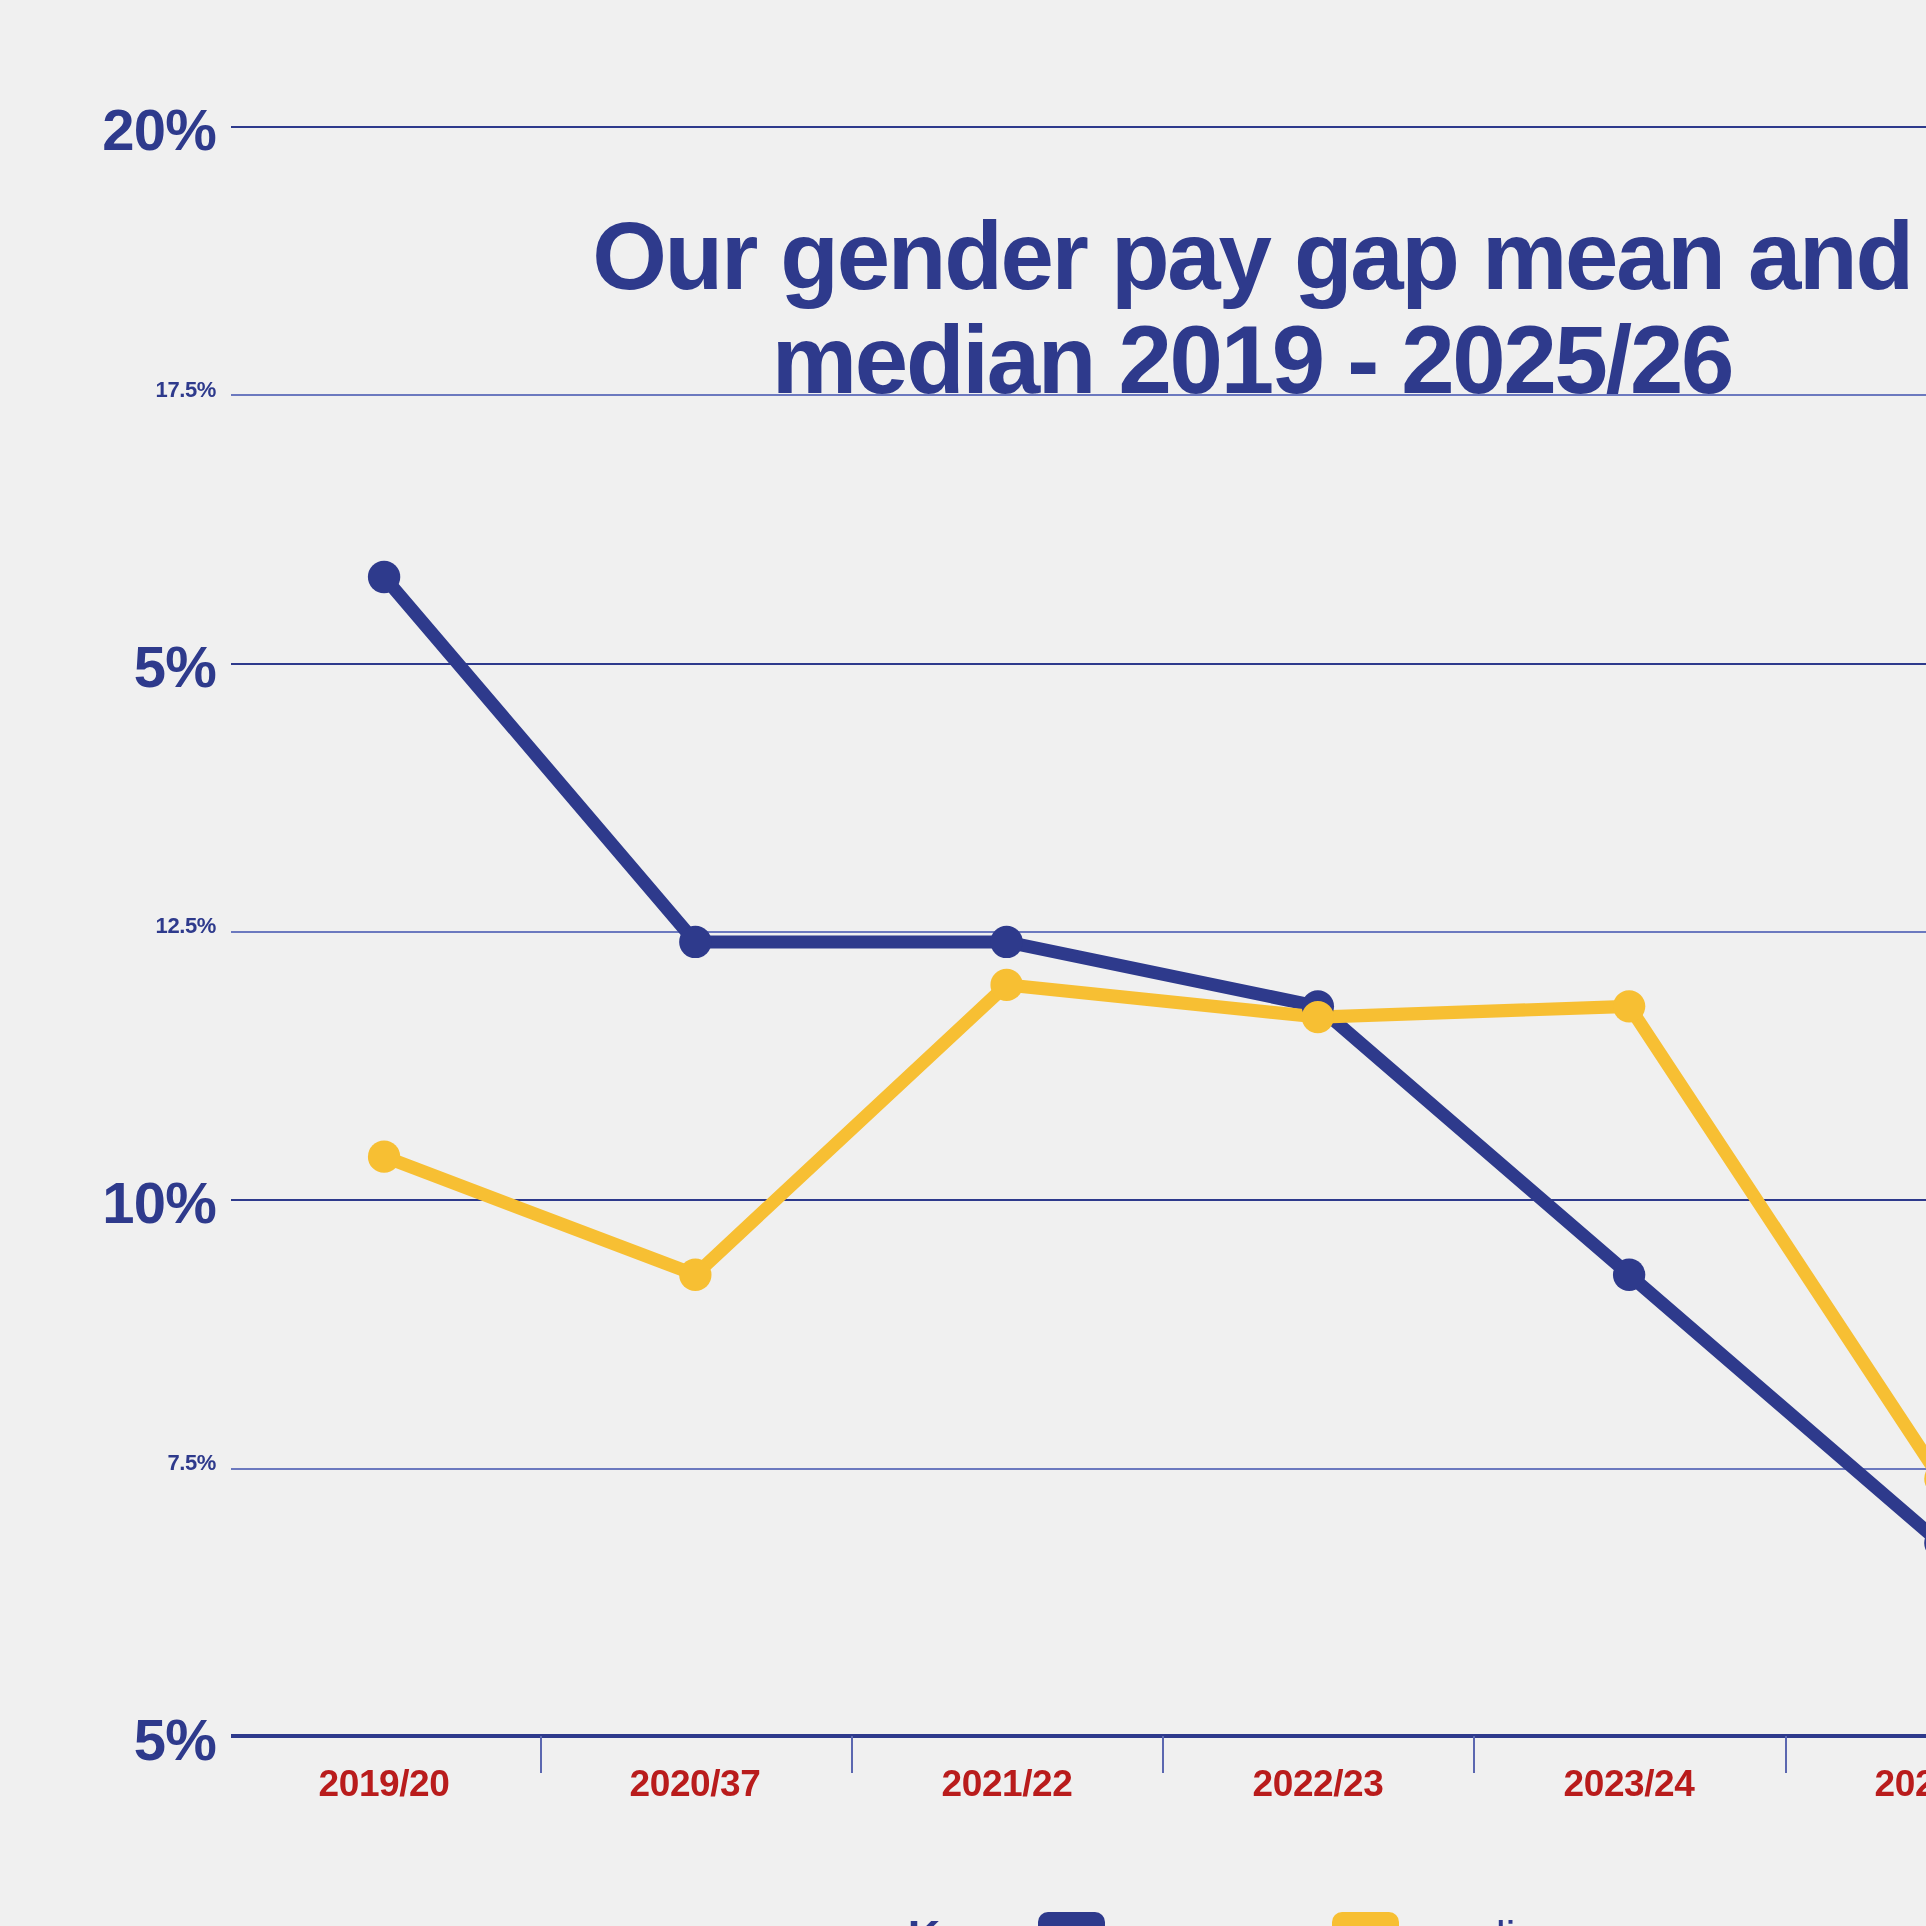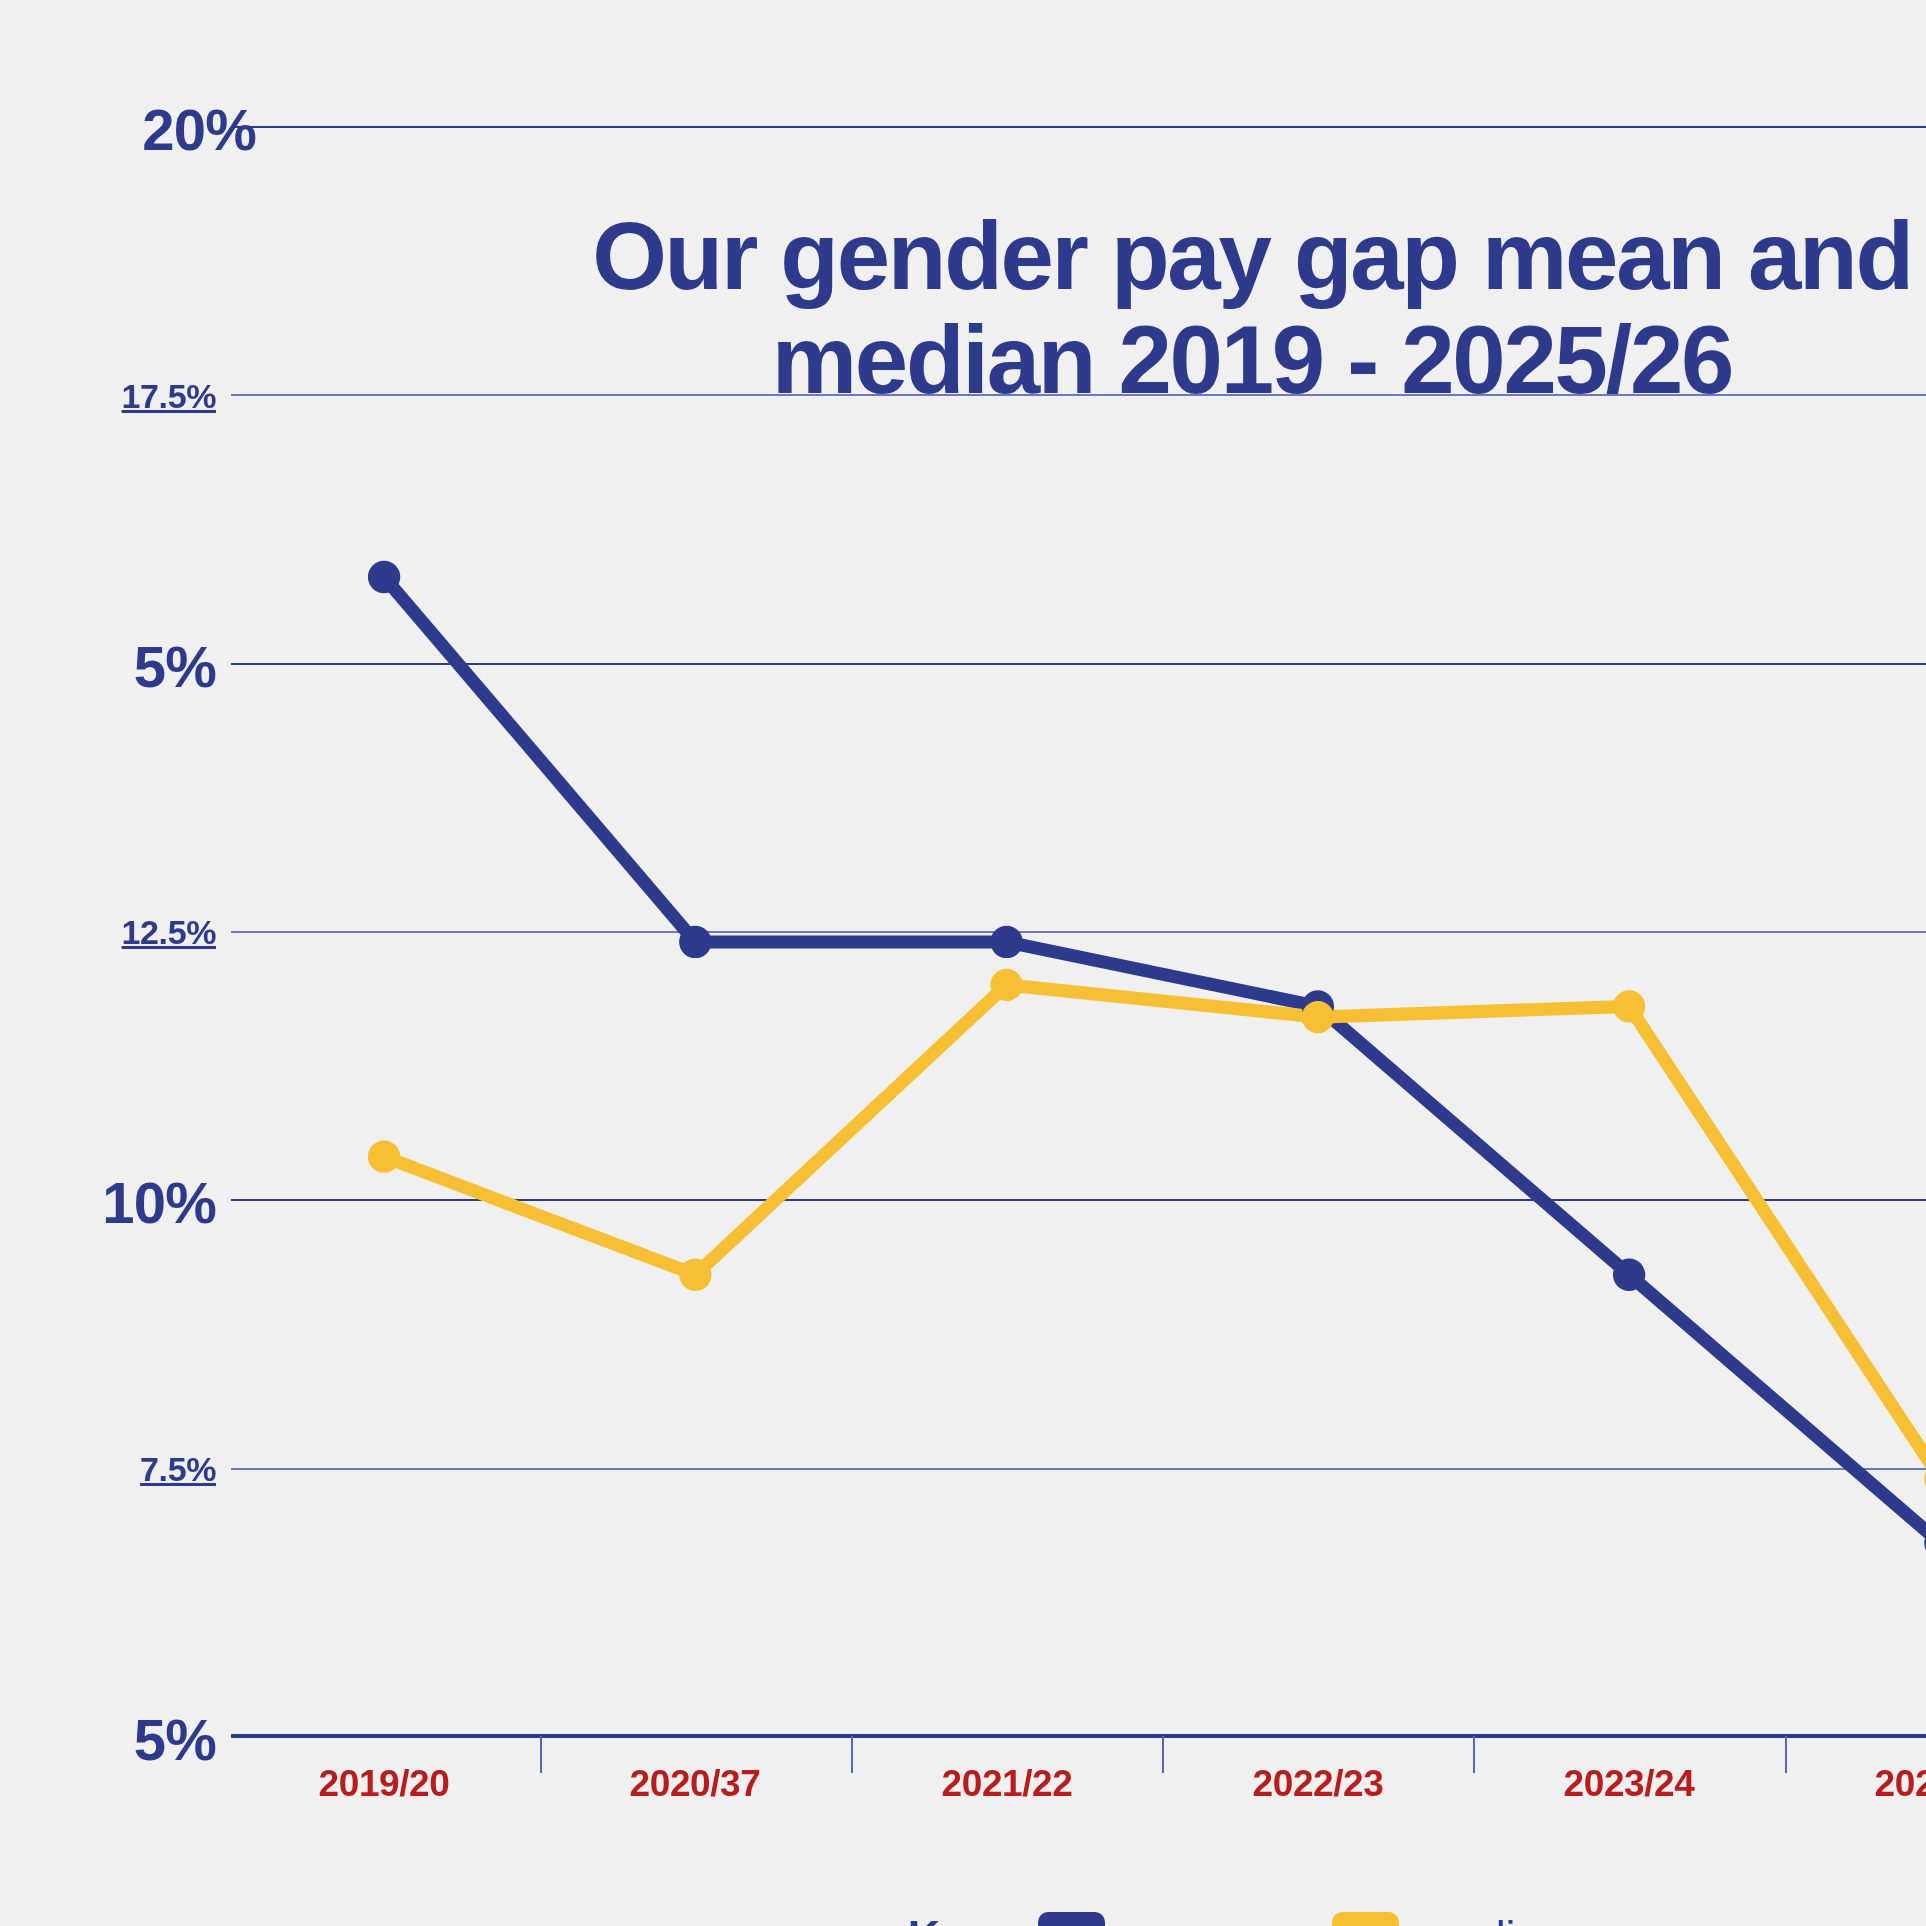--- a/index.html
+++ b/index.html
@@ -33,21 +33,21 @@
 
   
   .ylab{
     position:absolute;right:2435px; 
     color:#2e3a8c;
     font-weight:700;
     white-space:nowrap;
     text-align:right;
   }
   .ylab.major{font-size:58px;letter-spacing:-0.8px;}
-  .ylab.minor{font-size:34px;letter-spacing:-0.4px;text-decoration:underline;}
+  .ylab.minor{font-size:22px;letter-spacing:-0.4px;}
 
   .ylab-wrap{position:absolute;left:0;width:216px;text-align:right;}
 
   
   .xlab{
     position:absolute;
     color:#b91c1c;
     font-size:37px;font-weight:700;
     transform:translateX(-50%);
     white-space:nowrap;
@@ -102,21 +102,21 @@
       <div class="gridline major" style="top: 1610px;"></div>
       <div class="axis-bottom"></div>
       <div class="tick" style="left: 309px;"></div>
       <div class="tick" style="left: 620px;"></div>
       <div class="tick" style="left: 931px;"></div>
       <div class="tick" style="left: 1242px;"></div>
       <div class="tick" style="left: 1554px;"></div>
     </div>
 
   <div id="ylabels">
-      <div class="ylab-wrap" style="top: 96px; padding-right: 15.4px; margin-left: 40px;"><span class="ylab major" style="position: static;">20%</span></div>
+      <div class="ylab-wrap" style="top: 96px; padding-right: 15.4px;"><span class="ylab major" style="position: static;">20%</span></div>
       <div class="ylab-wrap" style="top: 377px; padding-right: 15.4px;"><span class="ylab minor" style="position: static;">17.5%</span></div>
       <div class="ylab-wrap" style="top: 633px; padding-right: 15.4px;"><span class="ylab major" style="position: static;">5%</span></div>
       <div class="ylab-wrap" style="top: 913px; padding-right: 15.4px;"><span class="ylab minor" style="position: static; margin-top: 40px;">12.5%</span></div>
       <div class="ylab-wrap" style="top: 1169px; padding-right: 15.4px;"><span class="ylab major" style="position: static;">10%</span></div>
       <div class="ylab-wrap" style="top: 1450px; padding-right: 15.4px;"><span class="ylab minor" style="position: static;">7.5%</span></div>
       <div class="ylab-wrap" style="top: 1706px; padding-right: 15.4px;"><span class="ylab major" style="position: static;">5%</span></div>
     </div>
 
   <div id="xlabels">
       <div class="xlab" style="left: 384px; top: 1763px;">2019/20</div>

